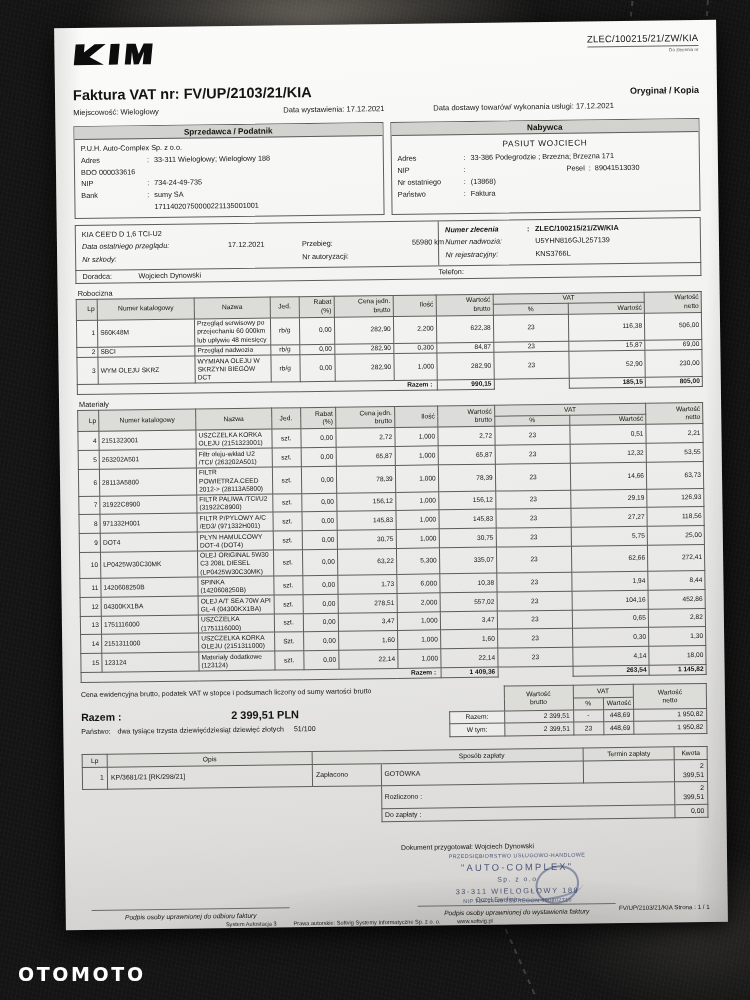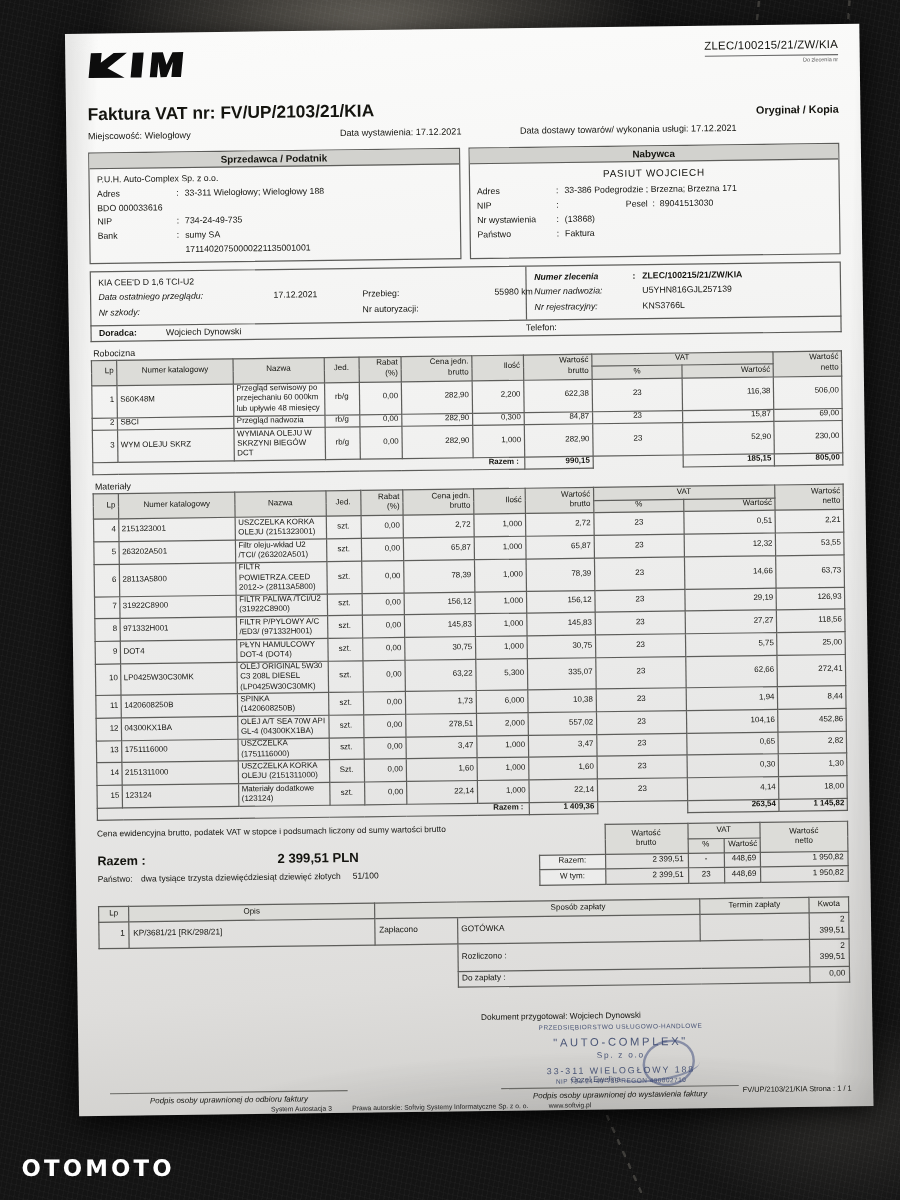--- a/index.html
+++ b/index.html
@@ -226,26 +226,26 @@
         <div class="centered">PASIUT  WOJCIECH</div>
         <div class="kv">
               <span class="k">Adres</span>
               <span class="c">:</span>
               <span>33-386 Podegrodzie ; Brzezna;  Brzezna 171</span>
             </div>
         <div class="kv">
           <span class="k">NIP</span>
               <span class="c">:</span>
           <span></span>
-          <span style="margin-left:51px;">Pesel</span>
+          <span style="margin-left:96px;">Pesel</span>
           <span style="margin:0 4px;">:</span>
           <span>89041513030</span>
         </div>
         <div class="kv">
-              <span class="k">Nr wystawienia</span>
+              <span class="k">Nr ostatniego</span>
               <span class="c">:</span>
               <span>(13868)</span>
             </div>
         <div class="kv">
               <span class="k">Państwo</span>
               <span class="c">:</span>
               <span>Faktura</span>
             </div>
       </div>
     </div>
@@ -278,21 +278,21 @@
             <span>U5YHN816GJL257139</span>
           </div>
       <div class="vrow">
             <span class="k" style="width:90px;">Nr rejestracyjny:</span>
             <span>KNS3766L</span>
           </div>
     </div>
   </div>
   <div class="veh" style="border-top:none;margin-top:-1px;">
     <div class="vsplit" style="border-top:none;width:100%;box-sizing:border-box;">
-      <span style="width:56px;font-weight:bold;">Doradca:</span>
+      <span style="width:56px;">Doradca:</span>
       <span style="width:300px;">Wojciech Dynowski</span>
       <span>Telefon:</span>
     </div>
   </div>
 
   <div class="sect-lbl">Robocizna</div>
   <table>
     <thead>
       <tr>
         <th class="c-lp" rowspan="2">Lp</th>

